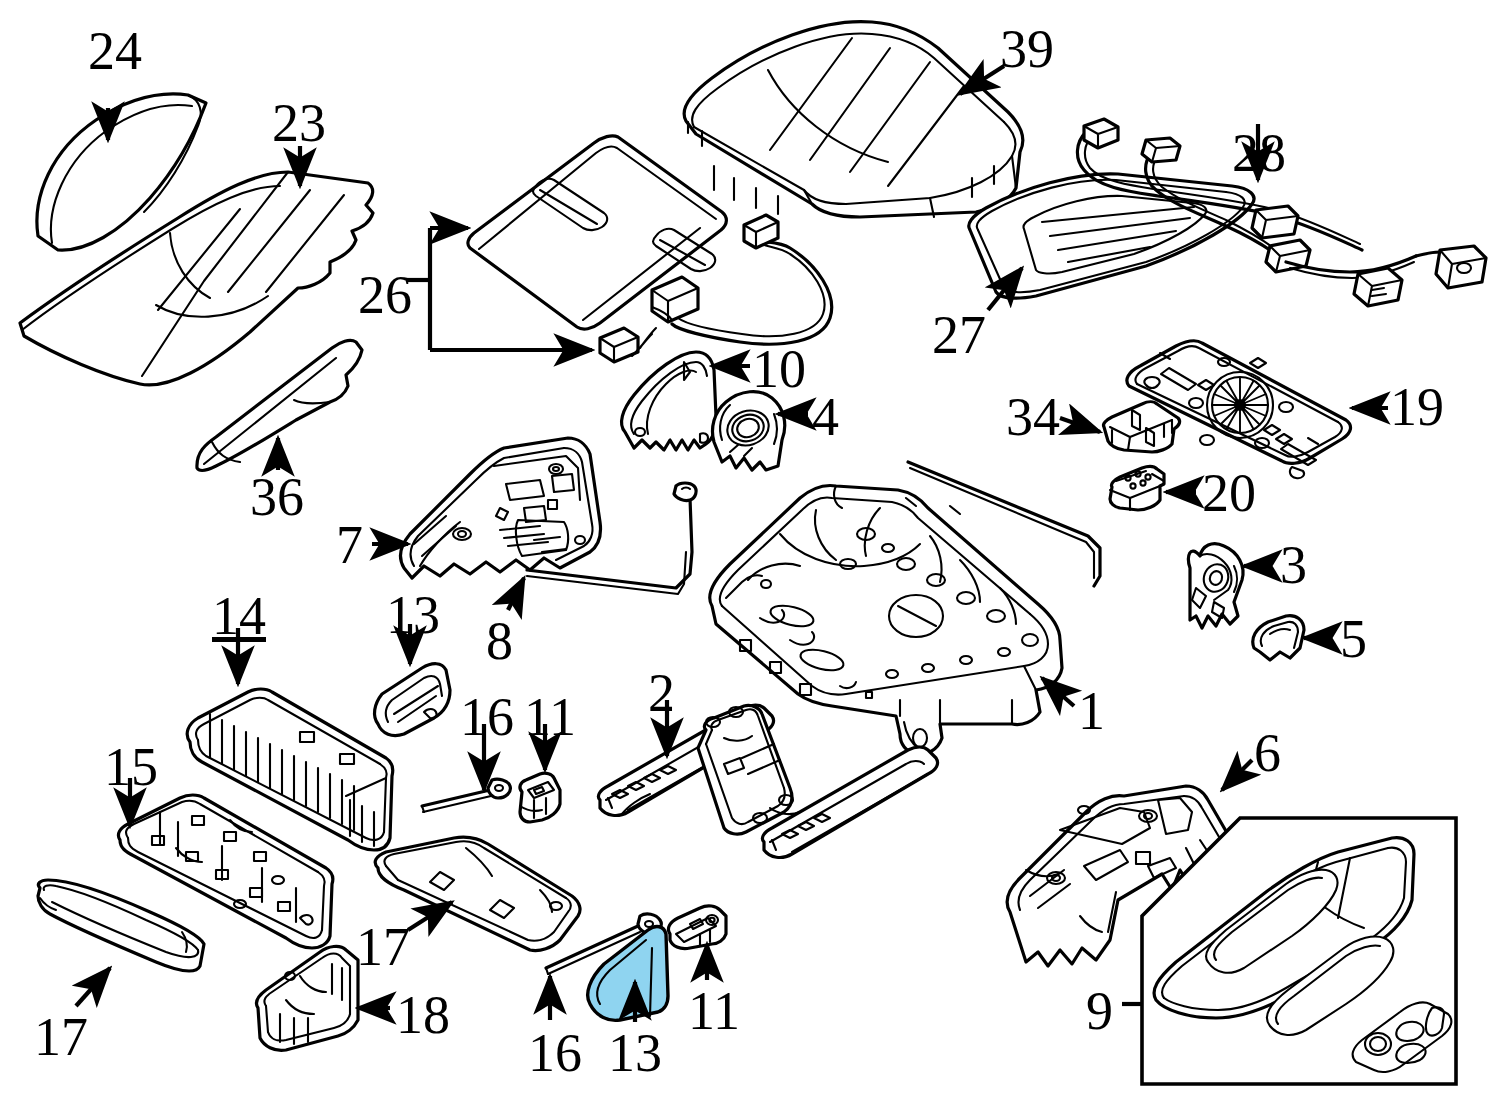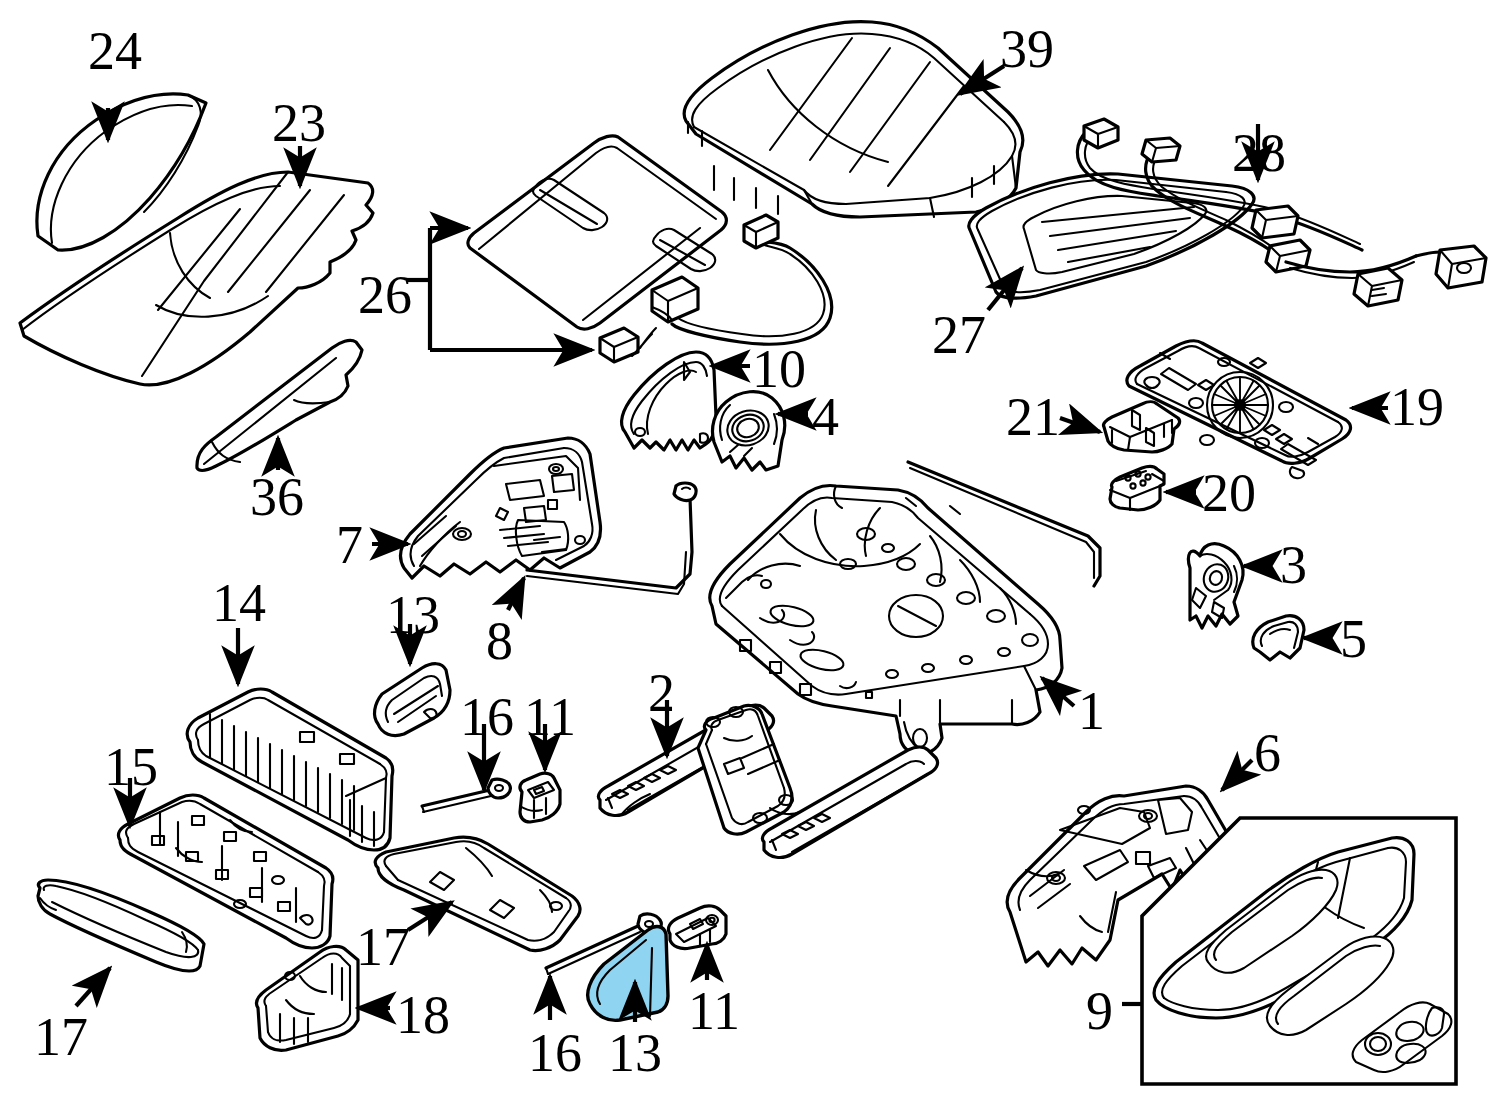--- a/index.html
+++ b/index.html
@@ -638,33 +638,33 @@
 </svg>
 
 <div class="callout" style="left:88px;  top:24px;">24</div>
 <div class="callout" style="left:272px; top:96px;">23</div>
 <div class="callout" style="left:358px; top:268px;">26</div>
 <div class="callout" style="left:250px; top:470px;">36</div>
 <div class="callout" style="left:1000px;top:22px;">39</div>
 <div class="callout" style="left:932px; top:308px;">27</div>
 <div class="callout" style="left:1232px;top:96px;margin-top:30px;">28</div>
 <div class="callout" style="left:1390px;top:380px;">19</div>
-<div class="callout" style="left:1006px;top:390px;">21</div>
+<div class="callout" style="left:1006px;top:390px;">34</div>
 <div class="callout" style="left:1202px;top:466px;">20</div>
 <div class="callout" style="left:752px; top:342px;">10</div>
 <div class="callout" style="left:812px; top:390px;">4</div>
 <div class="callout" style="left:336px; top:518px;">7</div>
 <div class="callout" style="left:486px; top:614px;">8</div>
 <div class="callout" style="left:1078px;top:684px;">1</div>
 <div class="callout" style="left:1280px;top:538px;">3</div>
 <div class="callout" style="left:1340px;top:612px;">5</div>
 <div class="callout" style="left:1254px;top:726px;">6</div>
 <div class="callout" style="left:1086px;top:984px;">9</div>
 <div class="callout" style="left:386px; top:588px;">13</div>
-<div class="callout" style="left:212px; top:576px;">14</div>
+<div class="callout" style="left:212px; top:589px;text-decoration:underline;">14</div>
 <div class="callout" style="left:104px; top:740px;">15</div>
 <div class="callout" style="left:460px; top:690px;">16</div>
 <div class="callout" style="left:524px; top:690px;">11</div>
 <div class="callout" style="left:648px; top:666px;">2</div>
 <div class="callout" style="left:356px; top:920px;">17</div>
 <div class="callout" style="left:34px;  top:1010px;">17</div>
 <div class="callout" style="left:396px; top:988px;">18</div>
 <div class="callout" style="left:528px; top:1026px;">16</div>
 <div class="callout" style="left:608px; top:1026px;">13</div>
 <div class="callout" style="left:688px; top:984px;">11</div>

